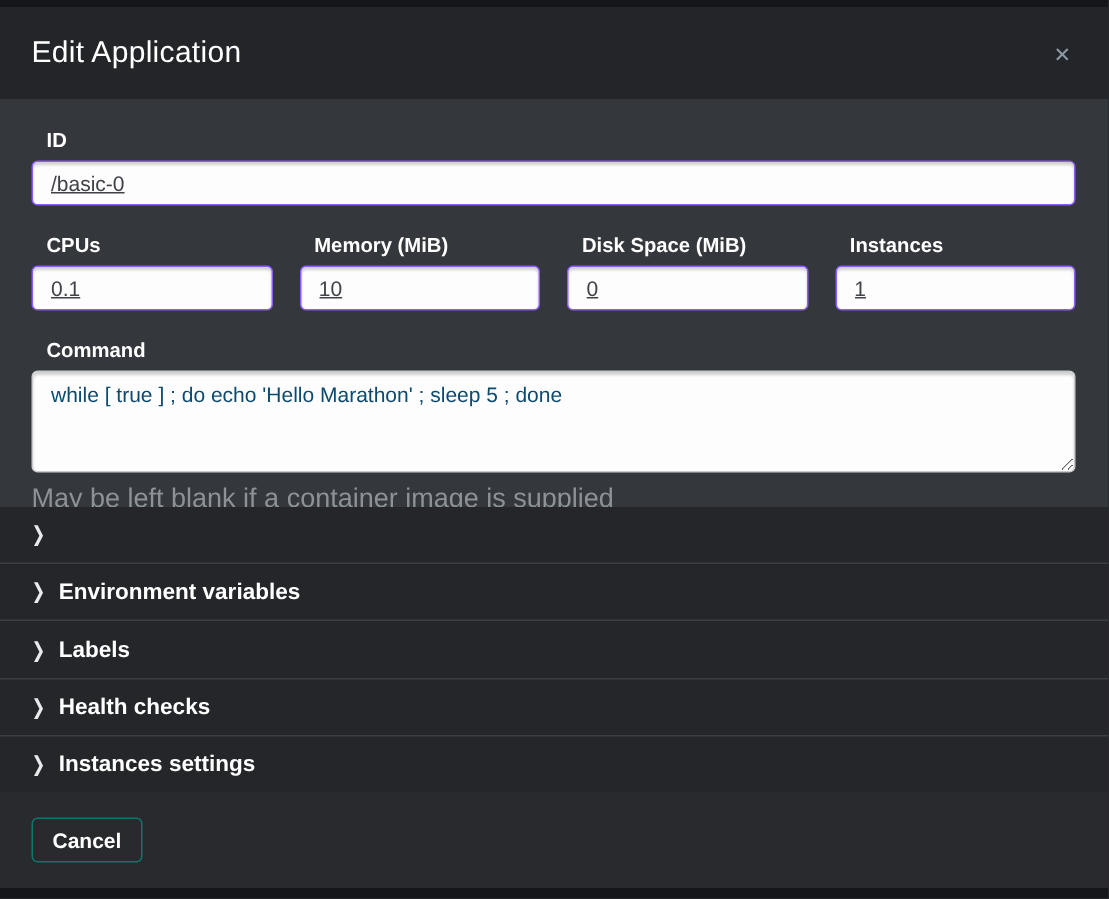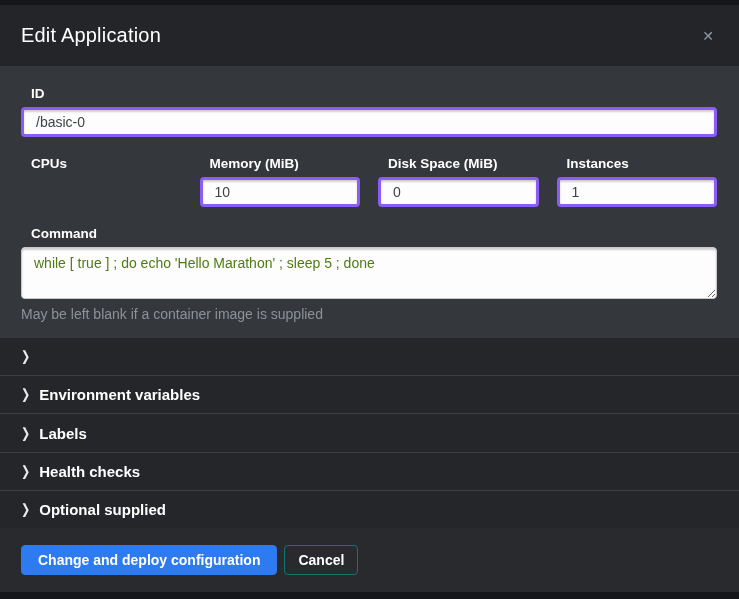--- a/index.html
+++ b/index.html
@@ -54,56 +54,57 @@
     font-size: 13.5px;
     font-weight: 700;
     margin-bottom: 6px;
     padding-left: 10px;
   }
   .text-input {
     display: block;
     width: 100%;
     height: 30px;
     background: #fdfdfe;
-    border: 3px solid #8b5cf6;
+    border: 1px solid #8b5cf6;
     border-radius: 4px;
     box-shadow: inset 0 2px 2px rgba(0,0,0,0.18);
     color: #3f4247;
     font-size: 14px;
     font-family: "Liberation Sans", "DejaVu Sans", sans-serif;
     padding: 0 12px;
     outline: none;
+    text-decoration: underline;
   }
   .field-row {
     display: flex;
     gap: 18px;
     margin-top: 19px;
   }
   .field-col { flex: 1 1 0; min-width: 0; }
   .command-group { margin-top: 19px; }
   .command-textarea {
     display: block;
     width: 100%;
-    height: 52px;
+    height: 68px;
     background: #fdfdfe;
     border: 1px solid #c8c9cc;
     border-radius: 4px;
     box-shadow: inset 0 2px 2px rgba(0,0,0,0.18);
-    color: #4d7c0f;
+    color: #0c4a6e;
     font-size: 14px;
     font-family: "Liberation Sans", "DejaVu Sans", sans-serif;
     padding: 6px 12px;
     resize: both;
     outline: none;
     line-height: 1.35;
   }
   .help-text {
     margin-top: 7px;
     color: #8d9297;
-    font-size: 14px;
+    font-size: 18px;
   }
   
   .accordion {
     flex: 0 0 auto;
     height: 190px;
     background: #242629;
     display: flex;
     flex-direction: column;
   }
   .accordion-row {
@@ -174,20 +175,21 @@
   <div class="modal-body">
 
     <div class="id-group">
       <label class="field-label">ID</label>
       <input class="text-input" type="text" value="/basic-0" style="">
     </div>
 
     <div class="field-row">
       <div class="field-col">
         <label class="field-label">CPUs</label>
+        <input class="text-input" type="text" value="0.1" style="">
       </div>
       <div class="field-col">
         <label class="field-label">Memory (MiB)</label>
         <input class="text-input" type="text" value="10" style="">
       </div>
       <div class="field-col">
         <label class="field-label">Disk Space (MiB)</label>
         <input class="text-input" type="text" value="0" style="">
       </div>
       <div class="field-col">
@@ -215,22 +217,21 @@
     <div class="accordion-row">
       <span class="chevron">❯</span>
       <span class="accordion-label">Labels</span>
     </div>
     <div class="accordion-row">
       <span class="chevron">❯</span>
       <span class="accordion-label">Health checks</span>
     </div>
     <div class="accordion-row">
       <span class="chevron">❯</span>
-      <span class="accordion-label">Optional supplied</span>
+      <span class="accordion-label">Instances settings</span>
     </div>
   </div>
 
   <div class="modal-footer">
-    <button class="btn btn-primary">Change and deploy configuration</button>
     <button class="btn btn-default">Cancel</button>
   </div>
 
 </div>
 
 </body></html>

